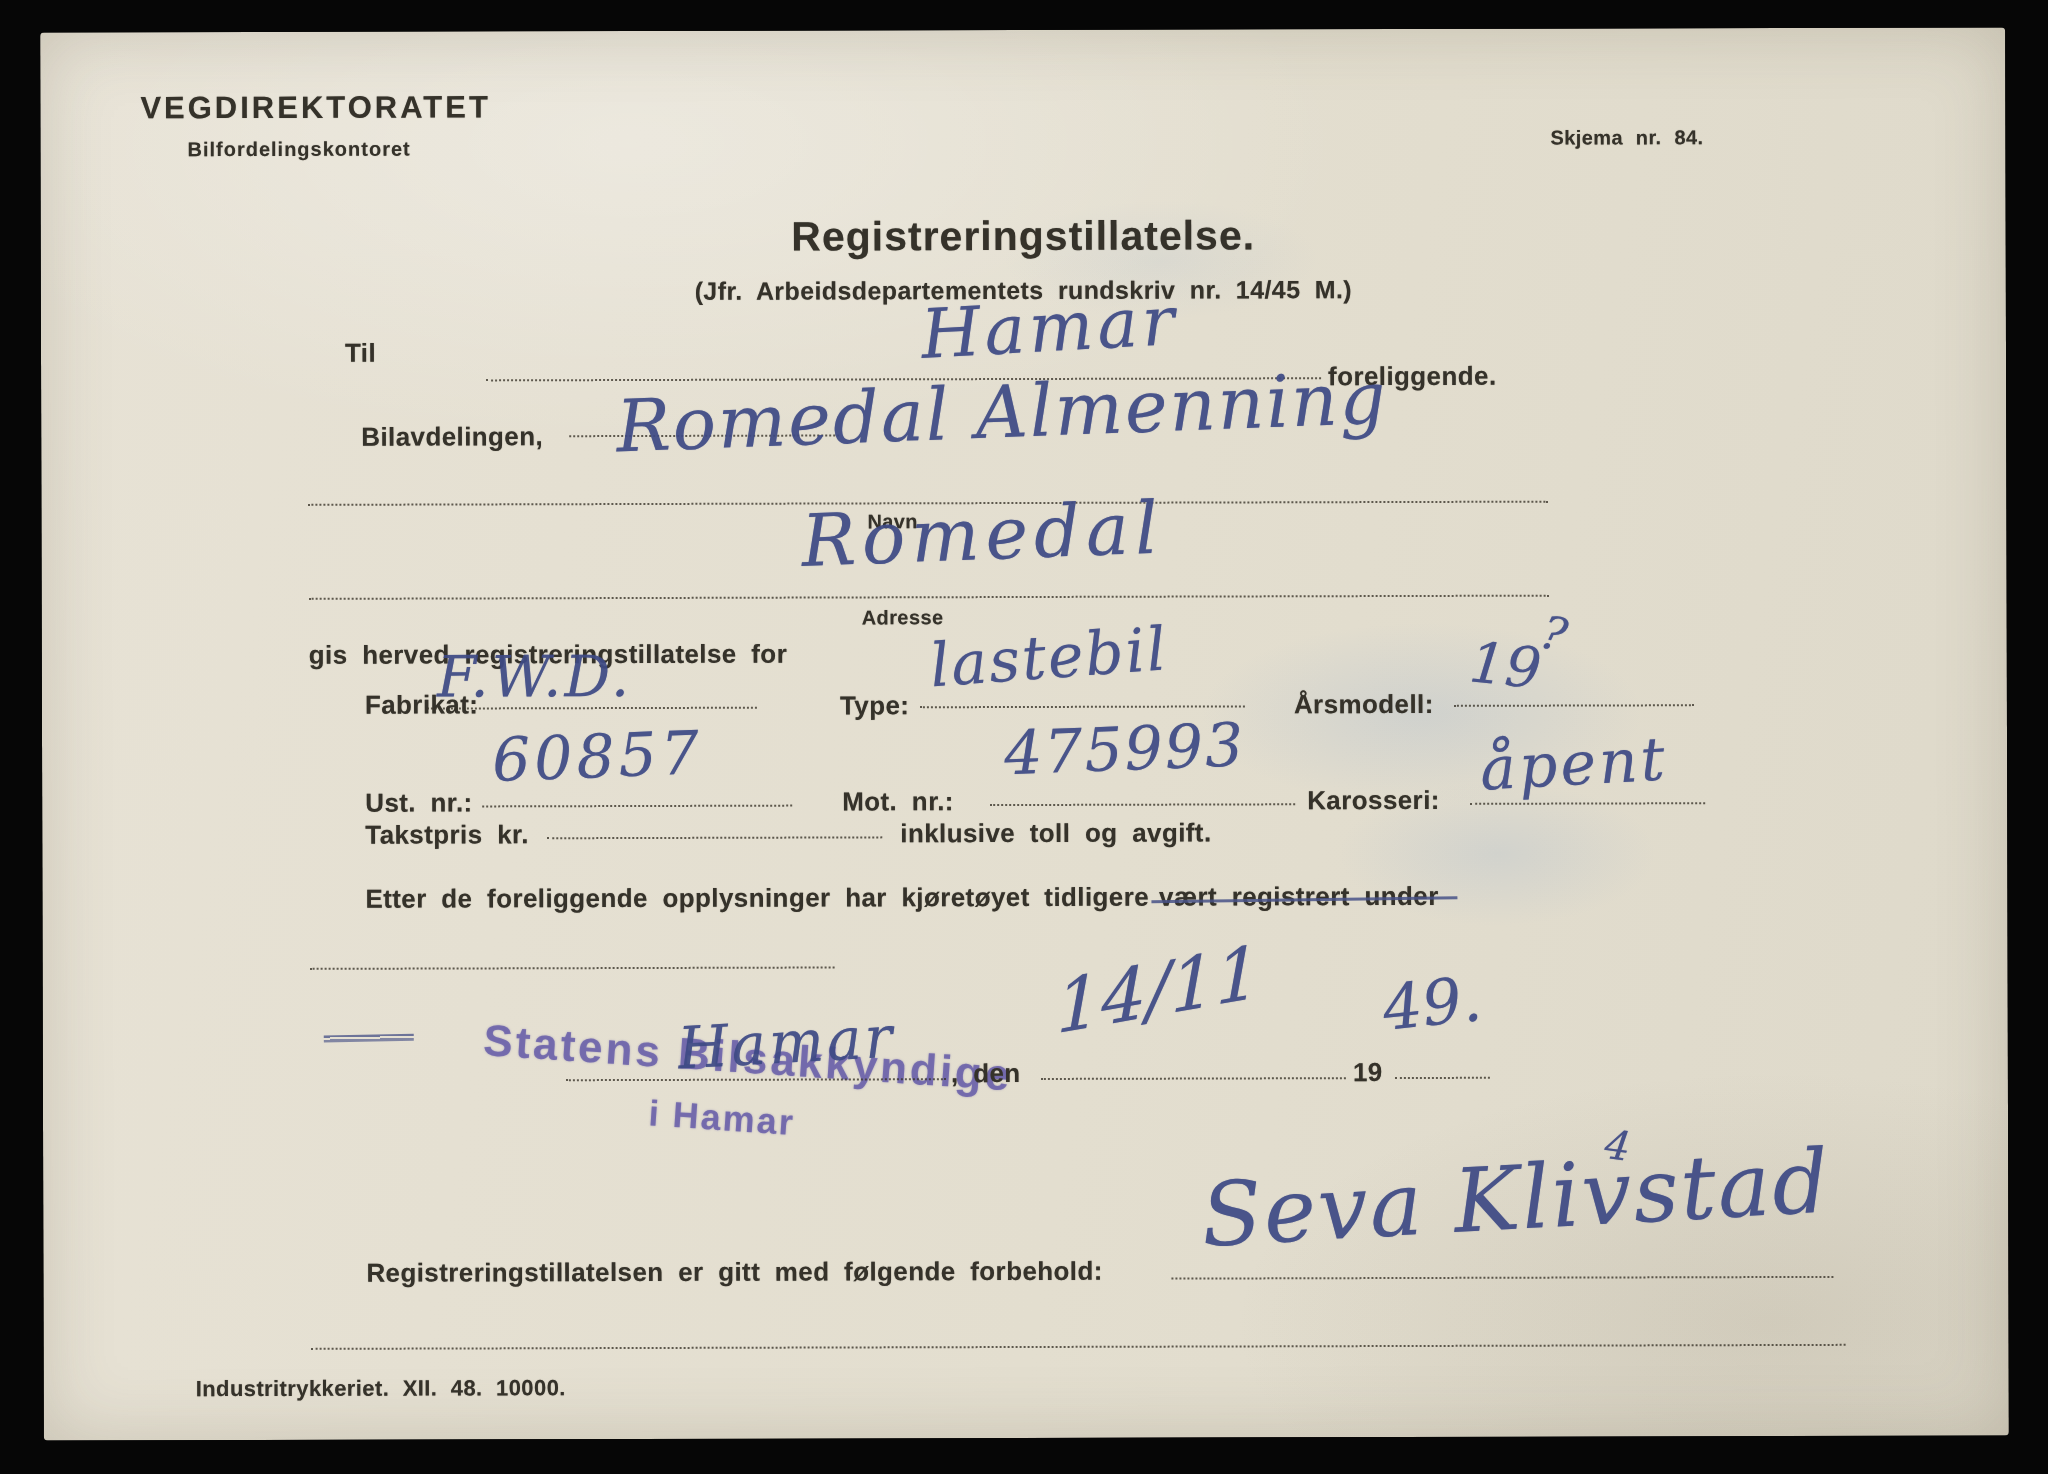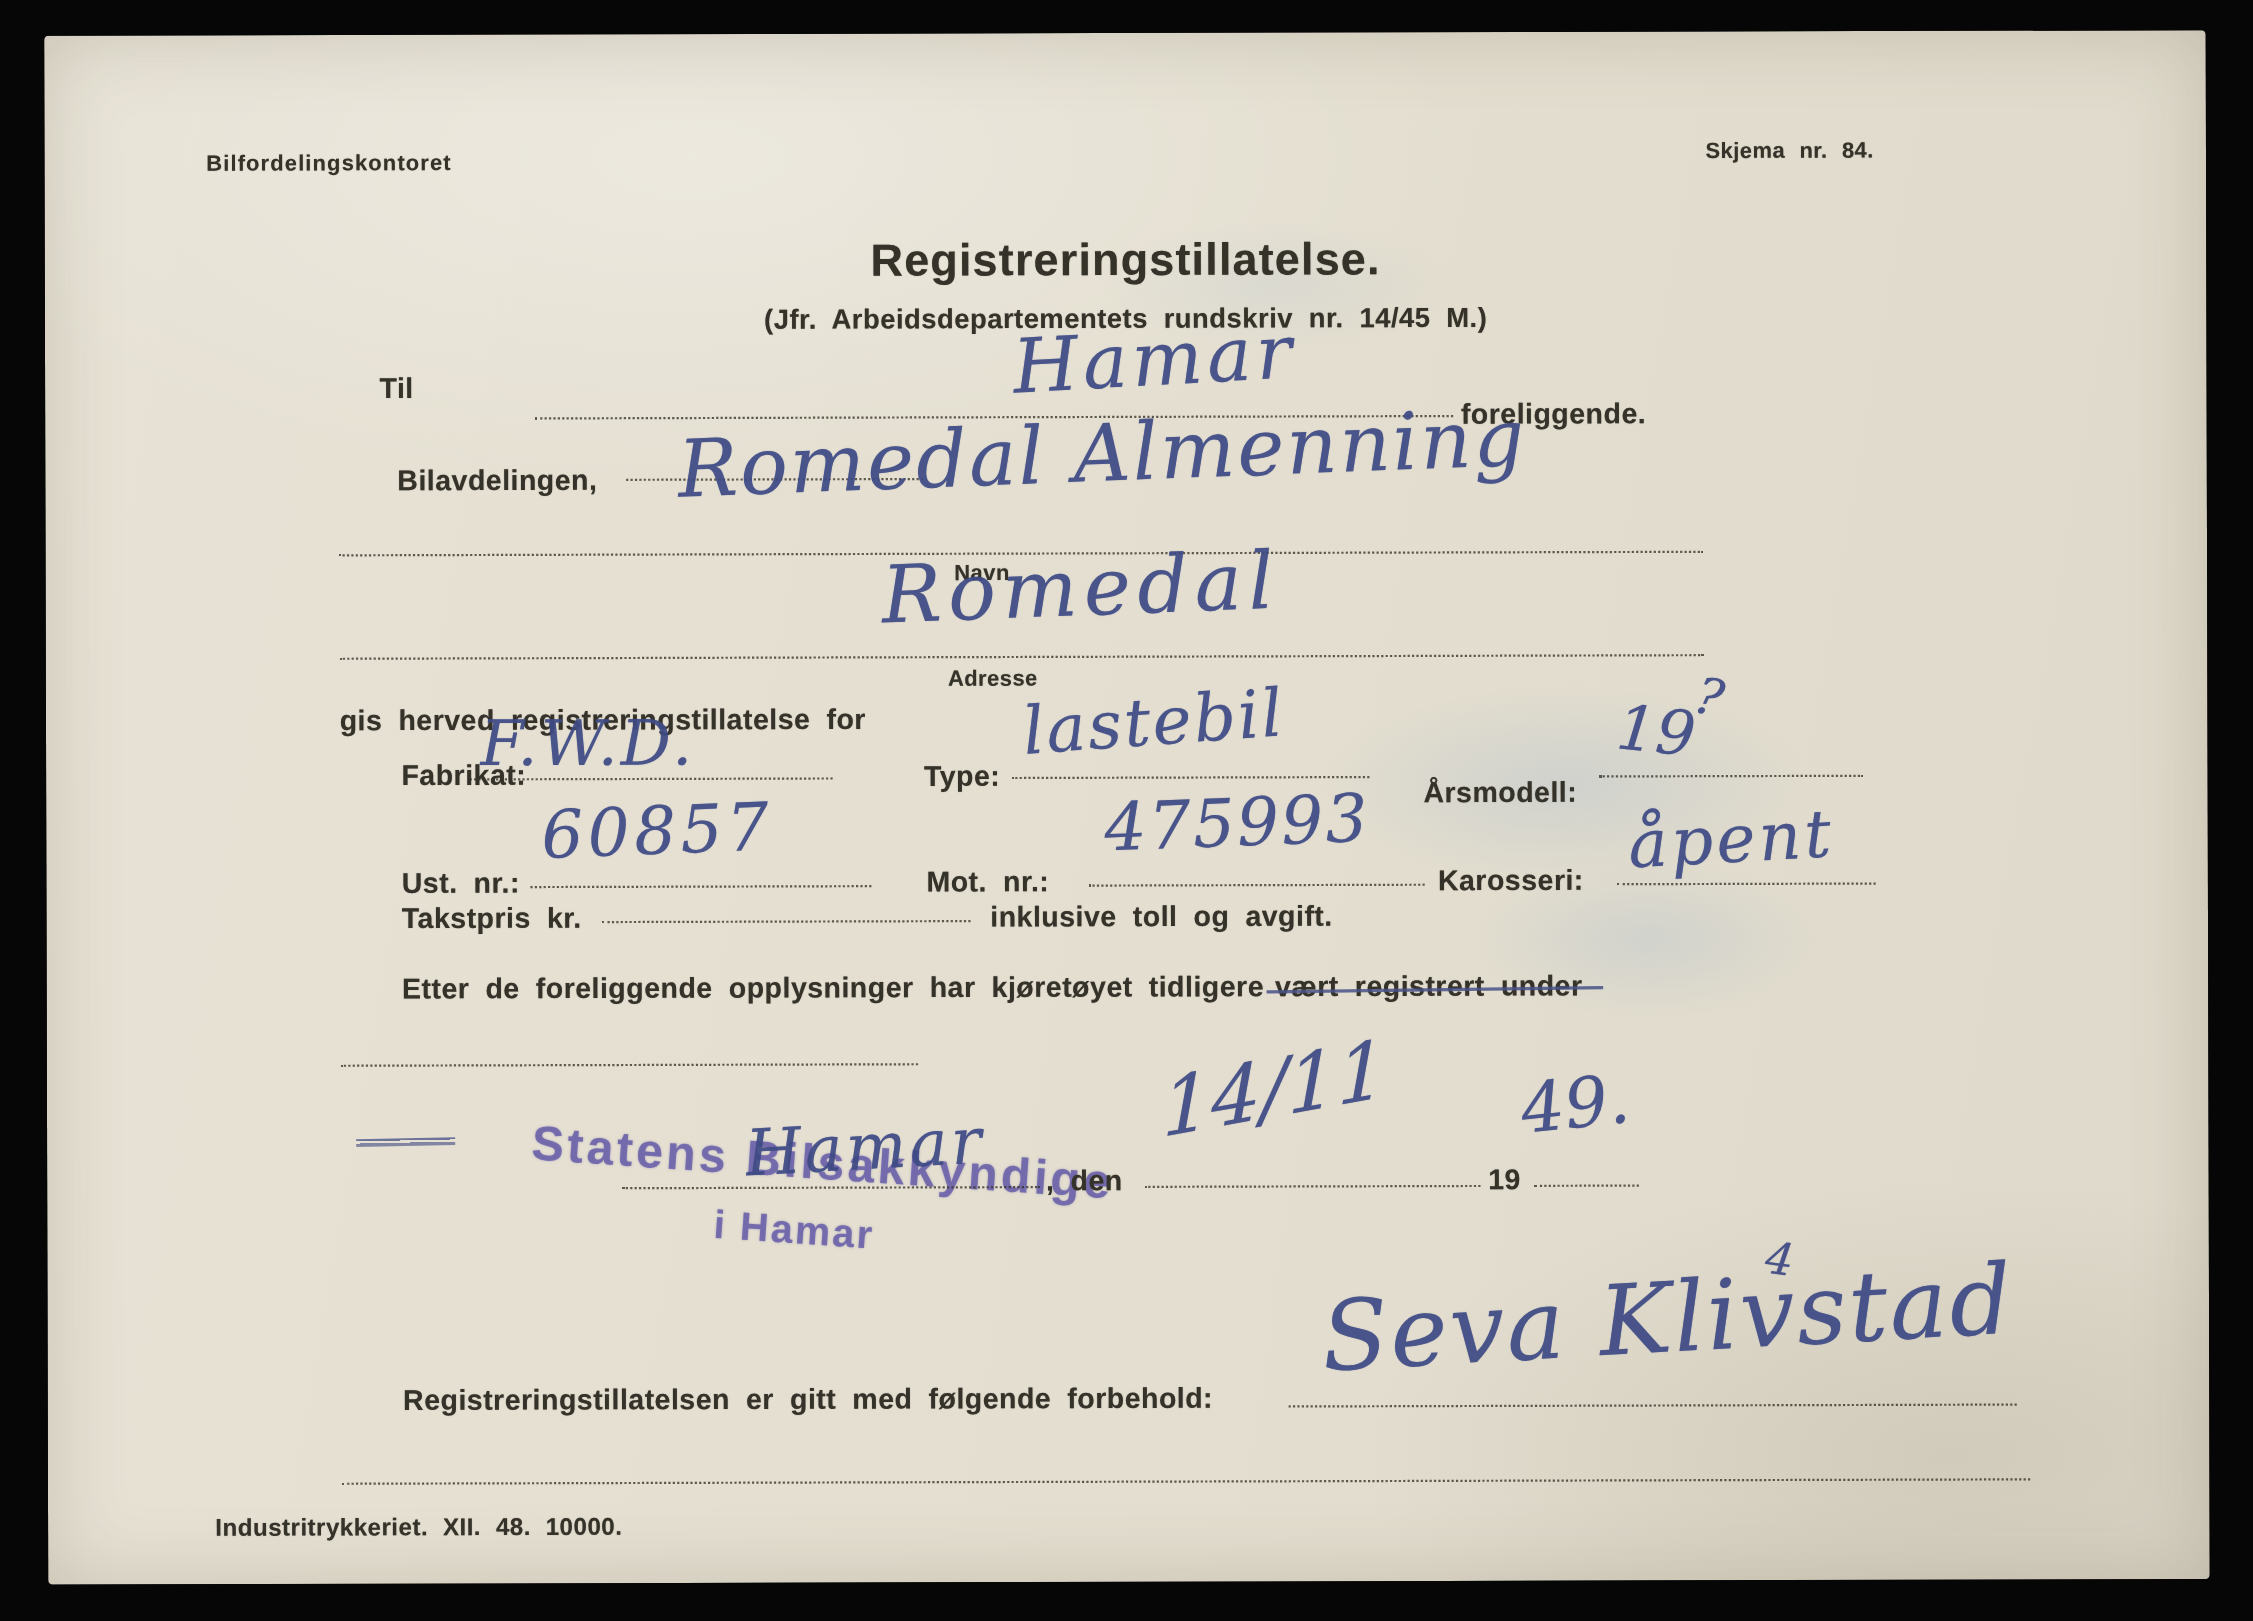--- a/index.html
+++ b/index.html
@@ -52,20 +52,21 @@
 </style>
 </head>
 <body>
 
 <div class="paper">
 
   <div class="smudge" style="left:1150px;top:590px;width:460px;height:190px;background:radial-gradient(ellipse,rgba(120,155,205,.17),transparent 68%);"></div>
   <div class="smudge" style="left:1290px;top:750px;width:330px;height:150px;background:radial-gradient(ellipse,rgba(120,155,205,.15),transparent 68%);"></div>
   <div class="smudge" style="left:960px;top:170px;width:320px;height:120px;background:radial-gradient(ellipse,rgba(130,160,200,.10),transparent 70%);"></div>
 
+  <div class="el p" style="left:100px;top:58px;font-size:31px;letter-spacing:3px;">VEGDIREKTORATET</div>
   <div class="el p" style="left:147px;top:106px;font-size:20px;letter-spacing:1px;">Bilfordelingskontoret</div>
   <div class="el p" style="left:1510px;top:98px;font-size:20px;font-weight:600;">Skjema nr. 84.</div>
 
   <div class="el p" style="left:0;right:0;top:183px;text-align:center;font-size:41px;letter-spacing:1px;">Registreringstillatelse.</div>
   <div class="el p" style="left:0;right:0;top:246px;text-align:center;font-size:25px;font-weight:600;">(Jfr. Arbeidsdepartementets rundskriv nr. 14/45 M.)</div>
 
   <div class="el p" style="left:304px;top:306px;">Til</div>
   <div class="el dotted" style="left:445px;top:348px;width:835px;"></div>
   <div class="el hand" style="left:880px;top:258px;font-size:68px;transform:rotate(-3deg);letter-spacing:4px;">Hamar</div>
   <div class="el p" style="left:1287px;top:332px;">foreliggende.</div>
@@ -83,21 +84,21 @@
   <div class="el p" style="left:267px;top:608px;">gis herved registreringstillatelse for</div>
 
   <div class="el p" style="left:323px;top:658px;">Fabrikat:</div>
   <div class="el dotted" style="left:385px;top:676px;width:330px;"></div>
   <div class="el hand" style="left:395px;top:612px;font-size:57px;letter-spacing:3px;">F.W.D.</div>
 
   <div class="el p" style="left:798px;top:660px;">Type:</div>
   <div class="el dotted" style="left:878px;top:676px;width:325px;"></div>
   <div class="el hand" style="left:888px;top:592px;font-size:60px;transform:rotate(-4deg);letter-spacing:2px;">lastebil</div>
 
-  <div class="el p" style="left:1252px;top:660px;margin-top:16px;">Årsmodell:</div>
+  <div class="el p" style="left:1252px;top:660px;">Årsmodell:</div>
   <div class="el dotted" style="left:1412px;top:676px;width:240px;"></div>
   <div class="el hand" style="left:1428px;top:604px;font-size:56px;transform:rotate(6deg);">19</div>
   <div class="el hand" style="left:1500px;top:578px;font-size:46px;transform:rotate(14deg);">?</div>
 
   <div class="el p" style="left:323px;top:756px;">Ust. nr.:</div>
   <div class="el dotted" style="left:440px;top:774px;width:310px;"></div>
   <div class="el hand" style="left:450px;top:690px;font-size:60px;transform:rotate(-2deg);letter-spacing:4px;">60857</div>
 
   <div class="el p" style="left:800px;top:756px;">Mot. nr.:</div>
   <div class="el dotted" style="left:948px;top:774px;width:305px;"></div>

